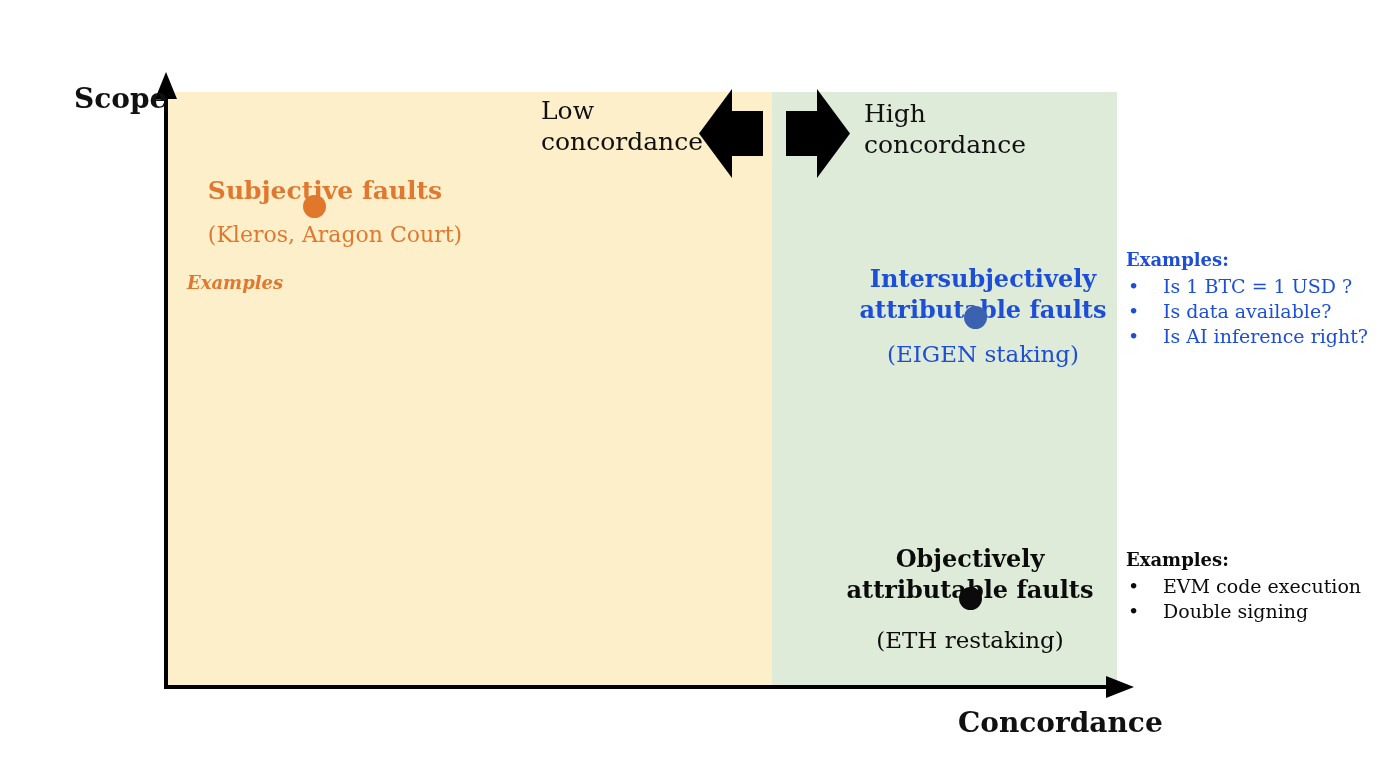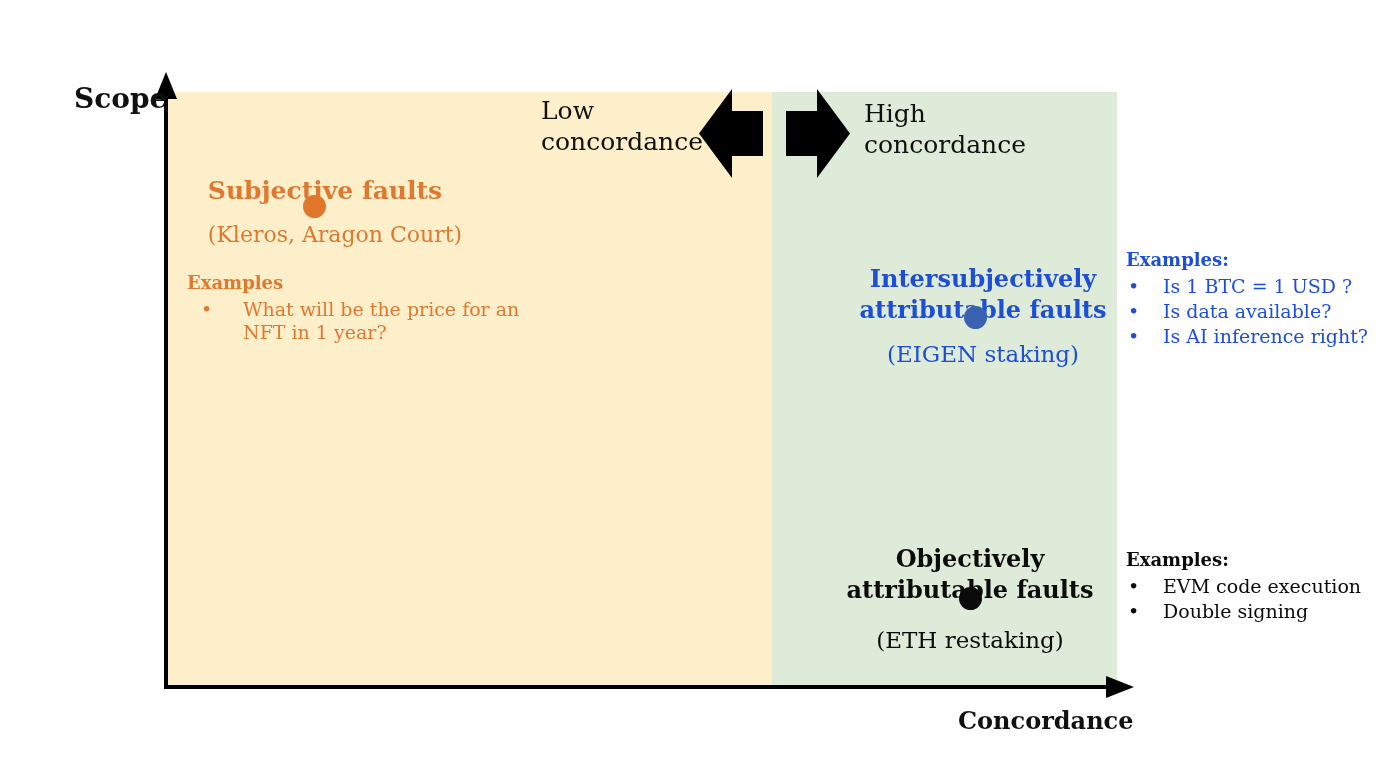--- a/index.html
+++ b/index.html
@@ -14,39 +14,39 @@
 
   
   .region-low  { left: 167px; top: 92px; width: 605px; height: 595px; background: #FCEFCA; }
   .region-high { left: 772px; top: 92px; width: 345px; height: 595px; background: #DFEBD9; }
 
   
   .axes-svg { left: 0; top: 0; width: 1386px; height: 768px; pointer-events: none; }
 
   
   .y-axis-label { left: 58px;  top: 82px;  font-size: 28px; font-weight: bold; margin-left: 16px; }
-  .x-axis-label { left: 958px; top: 706px; font-size: 24px; font-weight: bold; }
+  .x-axis-label { left: 958px; top: 706px; font-size: 28px; font-weight: bold; }
 
   
   .low-label  { left: 541px; top: 96px;  width: 180px; font-size: 25px; line-height: 1.22; }
   .high-label { left: 864px; top: 99px;  width: 200px; font-size: 25px; line-height: 1.22; }
   .arrow-left  { left: 699px; top: 89px; width: 64px; height: 89px; }
   .arrow-right { left: 786px; top: 89px; width: 64px; height: 89px; }
 
   
   .group-title { font-weight: bold; text-align: center; margin-top: 28px; }
   .group-sub   { text-align: center; }
   .dot { width: 23px; height: 23px; border-radius: 50%; }
 
   
   .c-orange { color: #E0782F; }
   .subjective-title { left: 190px; top: 148px; width: 270px; font-size: 25px; }
   .subjective-dot   { left: 303px; top: 195px; background: #E0772A; }
   .subjective-sub   { left: 185px; top: 222px; width: 300px; font-size: 22px; }
-  .subjective-ex    { left: 187px; top: 272px; width: 395px; }
+  .subjective-ex    { left: 187px; top: 272px; width: 395px; font-style: italic; }
 
   
   .c-blue { color: #1d4ed8; }
   .inter-title { left: 843px; top: 236px; width: 280px; font-size: 24px; line-height: 1.28; }
   .inter-dot   { left: 964px; top: 306px; background: #3B62B1; }
   .inter-sub   { left: 843px; top: 341px; width: 280px; font-size: 23px; }
   .inter-ex    { left: 1126px; top: 249px; width: 265px; }
 
   
   .c-black { color: #0b0b0b; }
@@ -100,21 +100,20 @@
   <polygon points="64,44.5 31,0 31,22 0,22 0,67 31,67 31,89" fill="#000"></polygon>
 </svg>
 <div class="abs high-label">High concordance</div>
 
 <div class="abs group-title c-orange subjective-title">Subjective faults</div>
 <div class="abs dot subjective-dot"></div>
 <div class="abs group-sub c-orange subjective-sub">(Kleros, Aragon Court)</div>
 <div class="abs c-orange subjective-ex">
   <div class="ex-heading">Examples</div>
   <ul class="ex-list">
-    <li>What will be the price for an NFT in 1 year?</li>
   </ul>
 </div>
 
 <div class="abs group-title c-blue inter-title">Intersubjectively attributable faults</div>
 <div class="abs dot inter-dot"></div>
 <div class="abs group-sub c-blue inter-sub">(EIGEN staking)</div>
 <div class="abs c-blue inter-ex">
   <div class="ex-heading">Examples:</div>
   <ul class="ex-list">
     <li>Is 1 BTC = 1 USD ?</li>

